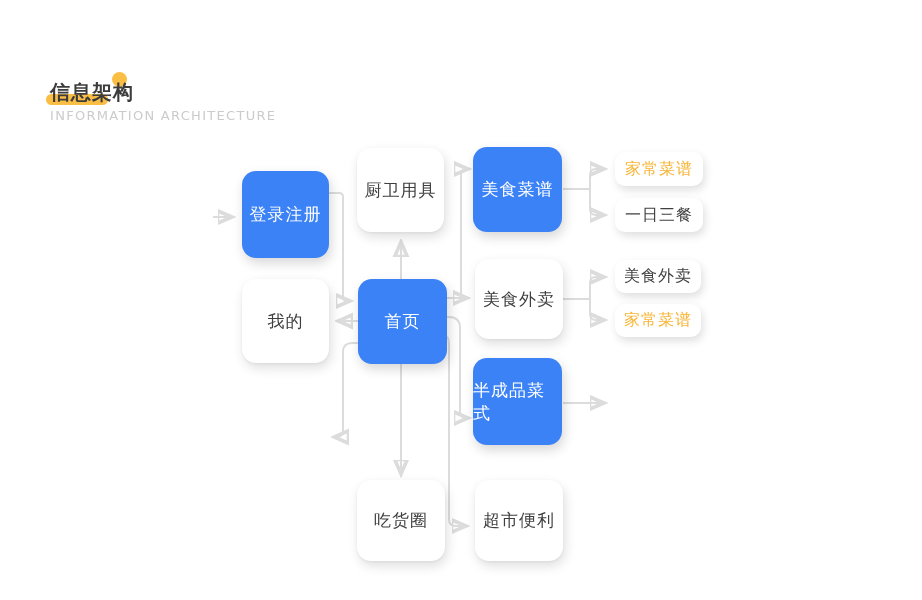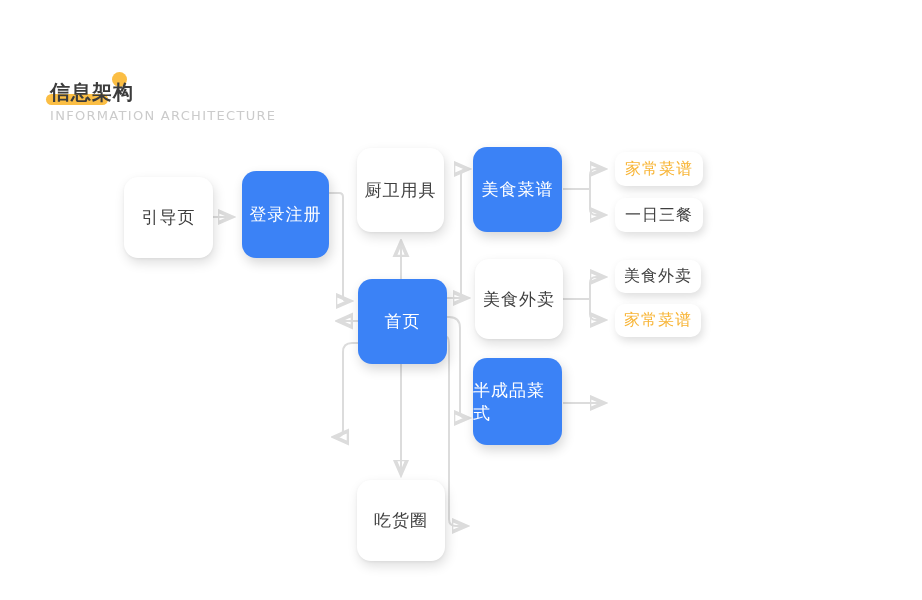--- a/index.html
+++ b/index.html
@@ -58,26 +58,26 @@
 
   <div class="header">
     <div class="title-wrap">
       <span class="title-dot"></span>
       <span class="title-bar"></span>
       <h1>信息架构</h1>
     </div>
     <div class="subtitle">INFORMATION ARCHITECTURE</div>
   </div>
 
-  <div class="node" style="left:124px;top:137px;width:89px;height:81px">
-    <span>引导页</span>
-  </div>
 
   <div class="node node--accent" style="left:242px;top:131px;width:87px;height:87px">
     <span>登录注册</span>
+  </div>
+  <div class="node" style="left:242px;top:239px;width:87px;height:84px">
+    <span>我的</span>
   </div>
 
   <div class="node node--accent" style="left:358px;top:239px;width:89px;height:85px">
     <span>首页</span>
   </div>
   <div class="node" style="left:357px;top:108px;width:87px;height:84px">
     <span>厨卫用具</span>
   </div>
   <div class="node" style="left:357px;top:440px;width:88px;height:81px">
     <span>吃货圈</span>
@@ -85,20 +85,23 @@
 
   <div class="node node--accent" style="left:473px;top:107px;width:89px;height:85px">
     <span>美食菜谱</span>
   </div>
   <div class="node" style="left:475px;top:219px;width:88px;height:80px">
     <span>美食外卖</span>
   </div>
   <div class="node node--accent" style="left:473px;top:318px;width:89px;height:87px">
     <span>半成品菜式</span>
   </div>
+  <div class="node" style="left:475px;top:440px;width:88px;height:81px">
+    <span>超市便利</span>
+  </div>
 
   <div class="node pill pill--accent-text" style="left:615px;top:112px;width:88px;height:34px">
     <span>家常菜谱</span>
   </div>
   <div class="node pill" style="left:615px;top:158px;width:88px;height:34px">
     <span>一日三餐</span>
   </div>
   <div class="node pill" style="left:615px;top:220px;width:86px;height:33px">
     <span>美食外卖</span>
   </div>

